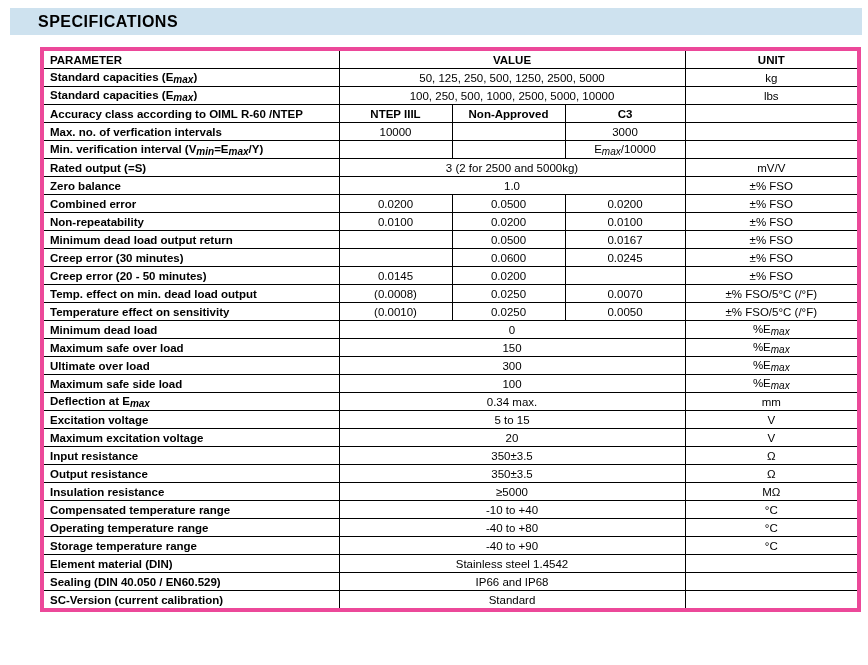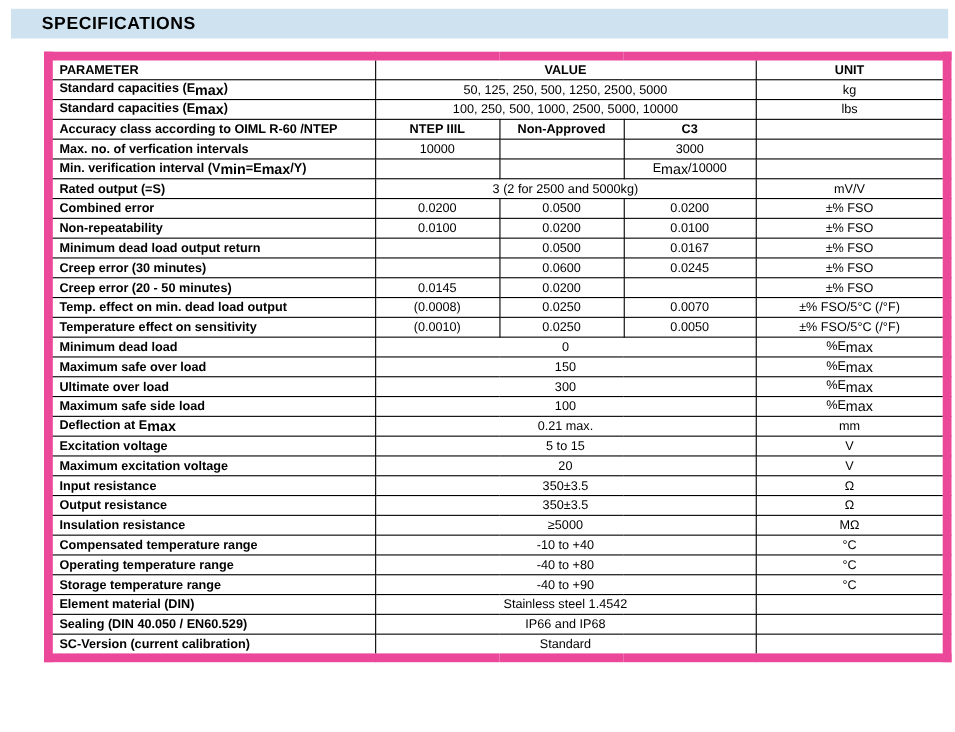--- a/index.html
+++ b/index.html
@@ -24,27 +24,27 @@
   table.spec td{
     border:1px solid #000;
     font-size:11.5px;
     height:17px;
     padding:0 6px;
     text-align:center;
     vertical-align:middle;
     overflow:hidden;
     white-space:nowrap;
   }
-  table.spec{border:8px solid #ec4899;}
+  table.spec{border:4px solid #ec4899;}
   table.spec td:first-child{
     text-align:left;
     font-weight:bold;
   }
   table.spec td.b{font-weight:bold;}
-  sub{font-size:13px;vertical-align:-2px;}
+  sub{font-size:10px;vertical-align:-2px;font-style:italic;}
 </style>
 </head>
 <body>
 
 <div class="title-band" style="--band-bg: #cee2ef;">
   <span class="title">SPECIFICATIONS</span>
 </div>
 
 <table class="spec">
   <colgroup>
@@ -90,20 +90,25 @@
         <td></td>
         <td>E<sub>max</sub>/10000</td>
         <td></td>
       </tr>
       <tr>
         <td>Rated output (=S)</td>
         <td colspan="3">3 (2 for 2500 and 5000kg)</td>
         <td>mV/V</td>
       </tr>
       <tr>
+        <td>Zero balance</td>
+        <td colspan="3">1.0</td>
+        <td>±% FSO</td>
+      </tr>
+      <tr>
         <td>Combined error</td>
         <td>0.0200</td>
         <td>0.0500</td>
         <td>0.0200</td>
         <td>±% FSO</td>
       </tr>
       <tr>
         <td>Non-repeatability</td>
         <td>0.0100</td>
         <td>0.0200</td>
@@ -160,21 +165,21 @@
         <td colspan="3">300</td>
         <td>%E<sub>max</sub></td>
       </tr>
       <tr>
         <td>Maximum safe side load</td>
         <td colspan="3">100</td>
         <td>%E<sub>max</sub></td>
       </tr>
       <tr>
         <td>Deflection at E<sub>max</sub></td>
-        <td colspan="3">0.21 max.</td>
+        <td colspan="3">0.34 max.</td>
         <td>mm</td>
       </tr>
       <tr>
         <td>Excitation voltage</td>
         <td colspan="3">5 to 15</td>
         <td>V</td>
       </tr>
       <tr>
         <td>Maximum excitation voltage</td>
         <td colspan="3">20</td>

